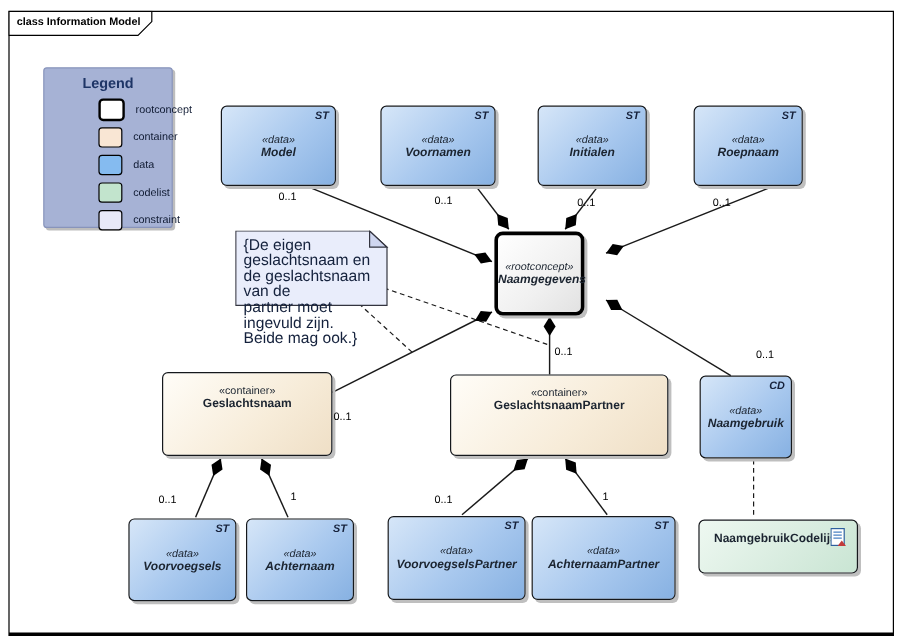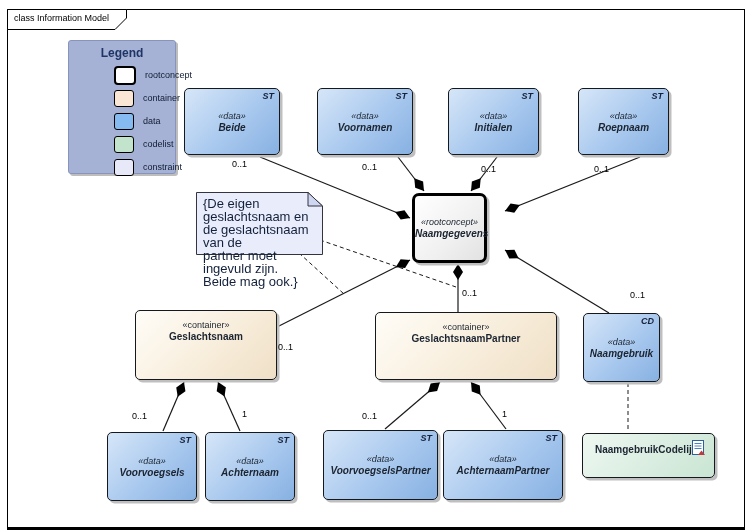--- a/index.html
+++ b/index.html
@@ -1,24 +1,24 @@
 <!DOCTYPE html>
 <html><head>
 <meta charset="utf-8">
 <style>
   html,body{margin:0;padding:0;background:#fff;width:751px;height:532px;overflow:hidden;
     font-family:"Liberation Sans",sans-serif;-webkit-font-smoothing:antialiased;}
   .abs{position:absolute;}
   #canvas{position:absolute;left:0;top:0;width:751px;height:532px;background:#fff;}
   #frame{position:absolute;left:7px;top:9px;width:736px;height:517px;border:1px solid #000;border-bottom:3px solid #000;}
   #tab-shape{position:absolute;left:7px;top:9px;}
-  #tab-label{position:absolute;left:14px;top:13px;font-size:9px;font-weight:normal;color:#000;}
-  
-  #legend{position:absolute;left:36px;top:40px;width:106px;height:132px;background:#a6b2d5;
-    border:1px solid #8894bb;border-radius:3px;box-shadow:2px 2px 0 #bdbdbd;margin-left:32px;}
+  #tab-label{position:absolute;left:14px;top:13px;font-size:9px;font-weight:bold;color:#000;}
+  
+  #legend{position:absolute;left:36px;top:56px;width:106px;height:132px;background:#a6b2d5;
+    border:1px solid #8894bb;border-radius:3px;box-shadow:2px 2px 0 #bdbdbd;}
   #legend .ltitle{text-align:center;font-size:12px;font-weight:bold;color:#1e3566;margin-top:5px;}
   .lrow{display:flex;align-items:center;margin:7px 0 0 9px;height:16px;padding-left:36px;}
   .swatch{width:18px;height:15px;border:1px solid #000;border-radius:3px;background:#fff;flex:0 0 auto;}
   .swatch.thick{border-width:2.5px;border-radius:4px;}
   .lrow span{font-size:9px;color:#101b33;margin-left:9px;}
   
   .node{position:absolute;border:1px solid #15181c;border-radius:5px;box-shadow:2.5px 2.5px 0 #bfbfbf;
     box-sizing:border-box;color:#1b2430;z-index:2;}
   .node .stereo{font-size:9px;text-align:center;}
   .node .nname{font-size:10px;font-weight:bold;text-align:center;margin-top:1px;}
@@ -95,21 +95,21 @@
     <div class="lrow">
       <div class="swatch" style="background: rgb(232, 233, 248);"></div>
       <span>constraint</span>
     </div>
   </div>
 
   <div class="node data" style="left:184px;top:88px;width:96px;height:67px">
     <span class="badge">ST</span>
     <div class="center">
         <div class="stereo">«data»</div>
-    <div class="nname">Beide</div>
+    <div class="nname">Model</div>
       </div>
   </div>
   <div class="node data" style="left:317px;top:88px;width:96px;height:67px">
     <span class="badge">ST</span>
     <div class="center">
         <div class="stereo">«data»</div>
     <div class="nname">Voornamen</div>
       </div>
   </div>
   <div class="node data" style="left:448px;top:88px;width:91px;height:67px">

